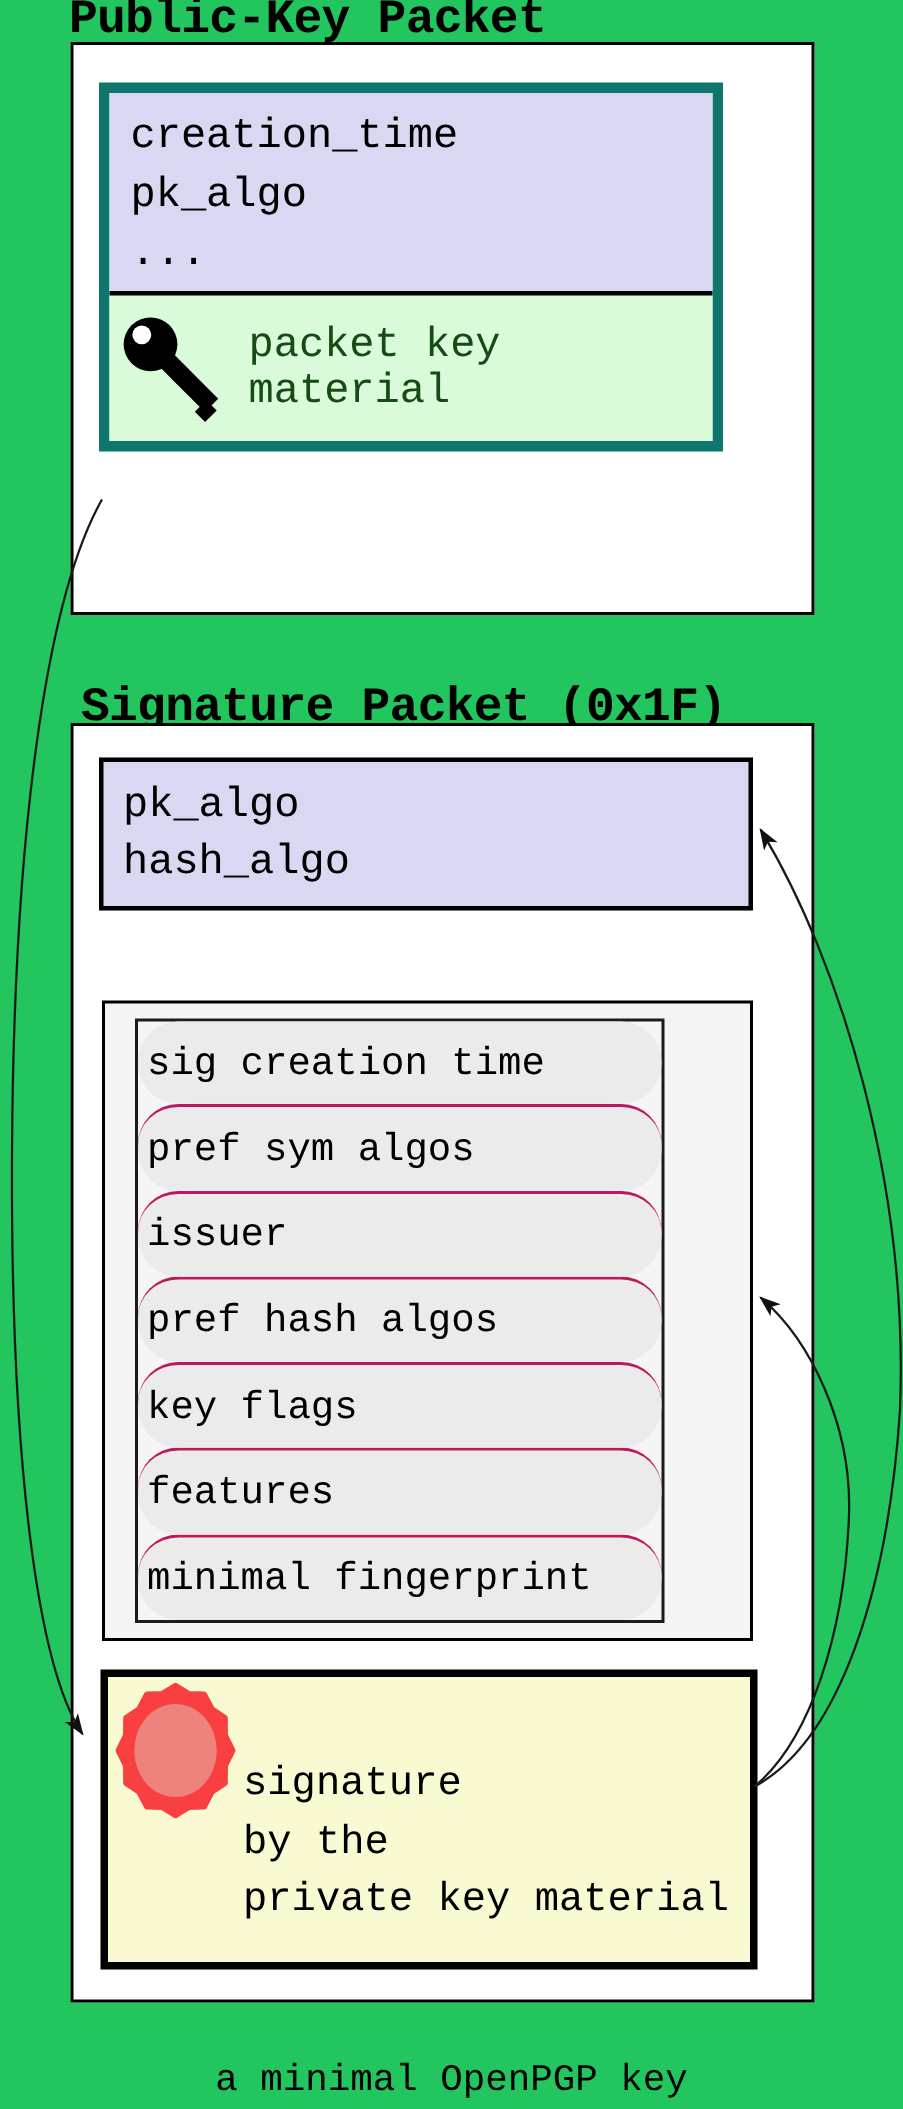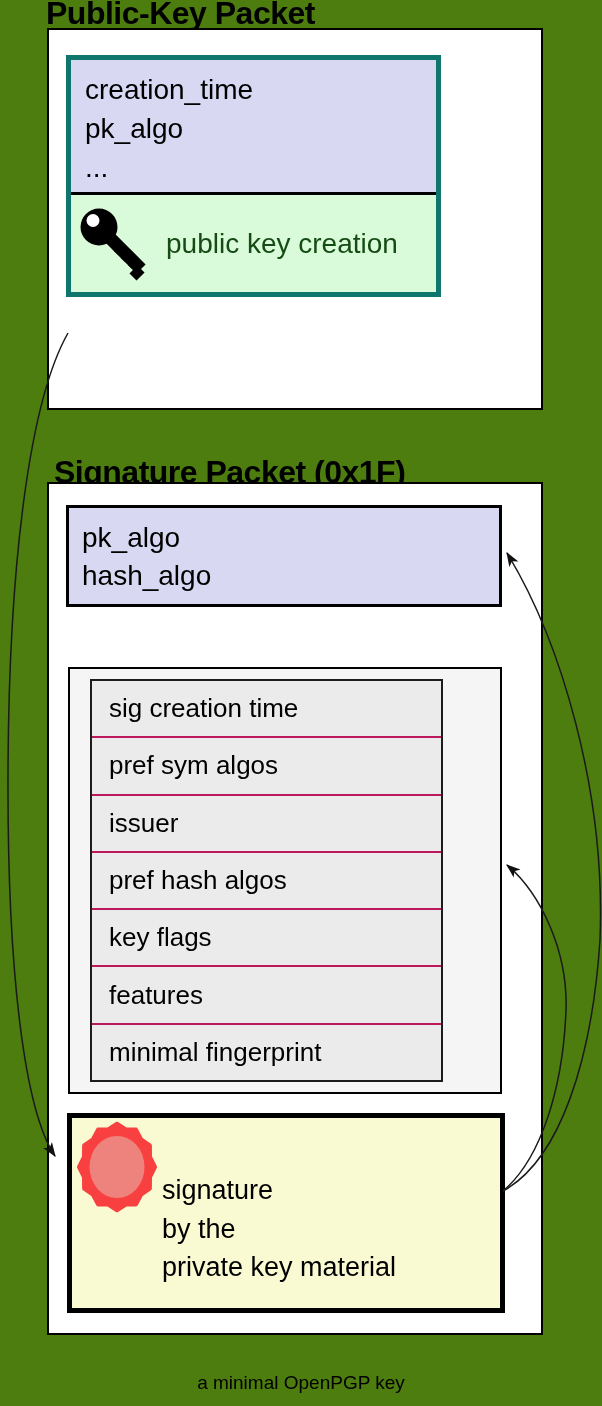--- a/index.html
+++ b/index.html
@@ -1,41 +1,41 @@
 <!DOCTYPE html>
 <html style="--lavender: #d8d8f2; --green-bg: #d9fbd9; --green-text: #164b16; --hashed-bg: #f5f5f5; --row-bg: #ebebeb; --signature-bg: #f9f9d2; --seal-red: #f94040; --seal-inner: #ee837d; --line-color: #1a1a1a;"><head>
 <meta charset="utf-8">
 <style>
   * { box-sizing: border-box; margin: 0; padding: 0; }
   html, body { background: #ffffff; }
   #canvas {
     position: relative;
     width: 602px;
     height: 1406px;
-    background: #4d7c0f;
-    font-family: Liberation Sans, sans-serif;
+    background: #22c55e;
+    font-family: Liberation Mono, monospace;
     color: #000;
     overflow: hidden;
   }
   .abs { position: absolute; }
   .packet-title {
     font-weight: bold;
     font-size: 32px;
     line-height: 32px;
     letter-spacing: -0.5px;
     white-space: nowrap;
   }
   .outer-box {
     border: 2px solid #000;
     background: #ffffff;
   }
   
   .pk-inner {
-    left: 66px; top: 55px; width: 375px;
-    border: 5px solid #0f766e;
+    left: 66px; top: 55px; width: 416px;
+    border: 7px solid #0f766e;
   }
   .pk-fields {
     background: var(--lavender, #d8d8f2);
     height: 132px;
     padding: 10px 0 0 14px;
     font-size: 28px;
     line-height: 39px;
   }
   .pk-material {
     border-top: 3px solid #000;
@@ -71,40 +71,41 @@
     left: 90px; top: 679px; width: 353px; height: 403px;
     border: 2px solid #1c1c1c;
     display: flex;
     flex-direction: column;
   }
   .subrow {
     flex: 1;
     background: var(--row-bg, #ebebeb);
     display: flex;
     align-items: center;
-    padding-left: 17px;
+    padding-left: 6px;
     font-size: 26px;
     white-space: nowrap;
+    border-radius: 27px;
   }
   .subrow + .subrow { border-top: 2px solid #be185d; }
   .sig-box {
     left: 67px; top: 1113px; width: 438px; height: 200px;
     border: 5px solid #000;
     background: var(--signature-bg, #f9f9d2);
   }
   .sig-lines {
     left: 162px; top: 1171px;
     font-size: 27px;
     line-height: 38.5px;
     white-space: nowrap;
   }
   .caption {
     left: 0; top: 1372px; width: 602px;
     text-align: center;
-    font-size: 19px;
+    font-size: 25px;
   }
   .arrow-layer {
     left: 0; top: 0; width: 602px; height: 1406px;
     pointer-events: none;
   }
   .arrow-layer path.flow {
     fill: none;
     stroke: var(--line-color, #1a1a1a);
     stroke-width: 1.5px;
   }
@@ -127,21 +128,21 @@
     <div class="pk-material">
       <svg width="74" height="78" viewBox="0 0 74 78" aria-hidden="true">
         <circle cx="21" cy="22" r="18.5" fill="#000"></circle>
         <circle cx="15" cy="15.5" r="6.5" fill="#fff"></circle>
         <path d="M32 33 L63 64" stroke="#000" stroke-width="13" fill="none"></path>
         <path d="M45 41 L38 48" stroke="#000" stroke-width="6" fill="none"></path>
         <path d="M52 48 L45 55" stroke="#000" stroke-width="6" fill="none"></path>
         <path d="M59 55 L52 62" stroke="#000" stroke-width="6" fill="none"></path>
         <path d="M63 64 L55 72" stroke="#000" stroke-width="10" fill="none"></path>
       </svg>
-      <span class="label">public key creation</span>
+      <span class="label">packet key material</span>
     </div>
   </div>
 
   <div class="abs packet-title" style="left:54px; top:456px;">Signature Packet (0x1F)</div>
 
   <div class="abs outer-box" style="left:47px; top:482px; width:496px; height:853px;"></div>
 
   <div class="abs sig-fields">
     <div>pk_algo</div>
     <div>hash_algo</div>

